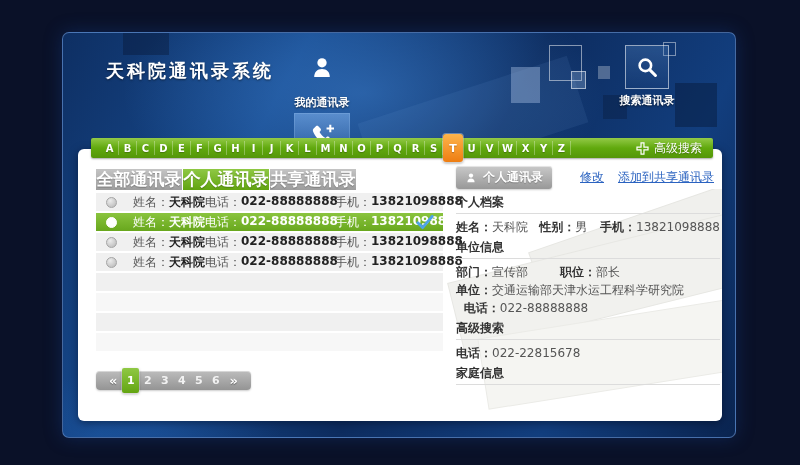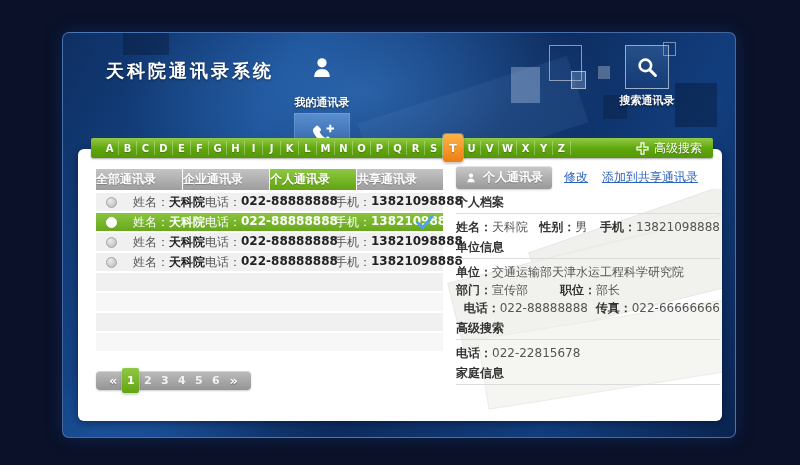--- a/index.html
+++ b/index.html
@@ -79,21 +79,21 @@
     box-shadow:0 2px 8px rgba(0,10,30,.5);
   }
   .watermark { position:absolute; right:0; top:40px; width:280px; height:230px;
     overflow:hidden; border-radius:0 0 6px 0; }
   .wm { position:absolute; width:320px; height:70px; }
   .wm1 { left:10px; top:55px;  background:#f1f1ee; transform:rotate(-14deg); box-shadow:0 0 0 1px #e7e7e3; }
   .wm2 { left:40px; top:125px; background:#f5f5f2; transform:rotate(-9deg);  box-shadow:0 0 0 1px #ebebe7; }
   .wm3 { left:90px; top:10px;  background:#f0f0ed; transform:rotate(-19deg); box-shadow:0 0 0 1px #e6e6e2; }
 
   .tabs { position:absolute; left:18px; top:20px; display:flex; gap:1px; z-index:2; }
-  .tab { width:86px; height:21px; line-height:21px; font-size:12px;
+  .tab { width:86px; height:21px; line-height:21px; text-align:center; font-size:17px;
     font-weight:bold; color:#fff; cursor:pointer;
     background:linear-gradient(#c4c4c4,#9d9d9d); text-shadow:0 1px 1px rgba(0,0,0,.25);
     white-space:nowrap; }
   .tab.active { background:linear-gradient(#8fc844,#61a410); }
 
   .rows { position:absolute; left:18px; top:44px; width:347px; z-index:2; }
   .rows.empty-rows { top:124px; }
   .row { height:18px; margin-bottom:2px; background:#f0f0f0; display:flex;
     align-items:center; font-size:12px; color:#555; position:relative; cursor:pointer;
     white-space:nowrap; }
@@ -127,21 +127,21 @@
 
   .detail { position:absolute; left:378px; top:16px; width:264px; z-index:2;
     font-size:12px; color:#555; }
   .d-head { display:flex; align-items:flex-end; height:24px; margin-bottom:2px; }
   .badge { display:flex; align-items:center; justify-content:center; gap:6px;
     width:96px; height:23px; border-radius:3px; color:#fff; font-weight:bold;
     font-size:12px; text-shadow:0 1px 1px rgba(0,0,0,.25); flex:none;
     background:linear-gradient(#c9c9c9,#989898);
     box-shadow:inset 0 1px 0 rgba(255,255,255,.5), 0 1px 2px rgba(0,0,0,.2);
     white-space:nowrap; }
-  .d-links { margin-left:12px; display:flex; gap:14px; padding-bottom:3px; }
+  .d-links { margin-left:28px; display:flex; gap:14px; padding-bottom:3px; }
   .link { color:#2b63c0; text-decoration:underline; font-size:12px; cursor:pointer;
     white-space:nowrap; }
   .sec-title { font-weight:bold; color:#333; margin-top:6px; margin-bottom:4px;
     font-size:12px; line-height:14px; }
   .sep { border-top:1px solid #dcdcdc; margin-bottom:6px; }
   .frow { display:flex; margin-bottom:4px; line-height:14px; white-space:nowrap; }
   .fl { color:#333; font-weight:bold; }
   .fv { color:#555; }
   .w104 { width:104px; } .w76 { width:76px; } .w140 { width:140px;text-align:center; }
 </style>
@@ -273,21 +273,20 @@
     <div class="watermark">
       <div class="wm wm3"></div>
         <div class="wm wm1"></div>
         <div class="wm wm2"></div>
     </div>
 
     <div class="tabs">
 
         <div class="tab">全部通讯录</div>
 
-        <div class="tab">企业通讯录</div>
 
         <div class="tab active">个人通讯录</div>
 
         <div class="tab">共享通讯录</div>
       </div>
 
     <div class="rows">
 
         <div class="row">
           <span class="radio"></span>
@@ -406,29 +405,28 @@
       <div class="sep"></div>
       <div class="frow">
         <span class="w104"><span class="fl">姓名：</span><span class="fv">天科院</span></span>
         <span class="w76"><span class="fl">性别：</span><span class="fv">男</span></span>
         <span><span class="fl">手机：</span><span class="fv">13821098888</span></span>
       </div>
 
       <div class="sec-title">单位信息</div>
       <div class="sep"></div>
       <div class="frow">
-        <span><span class="fl">单位：</span><span class="fv">交通运输部天津水运工程科学研究院</span></span>
-      </div>
-      <div class="frow">
         <span class="w104"><span class="fl">部门：</span><span class="fv">宣传部</span></span>
         <span><span class="fl">职位：</span><span class="fv">部长</span></span>
       </div>
       <div class="frow">
+        <span><span class="fl">单位：</span><span class="fv">交通运输部天津水运工程科学研究院</span></span>
+      </div>
+      <div class="frow">
         <span class="w140"><span class="fl">电话：</span><span class="fv">022-88888888</span></span>
-        <span><span class="fl">传真：</span><span class="fv">022-66666666</span></span>
       </div>
 
       <div class="sec-title">高级搜索</div>
       <div class="sep"></div>
       <div class="frow">
         <span><span class="fl">电话：</span><span class="fv">022-22815678</span></span>
       </div>
 
       <div class="sec-title">家庭信息</div>
       <div class="sep"></div>

